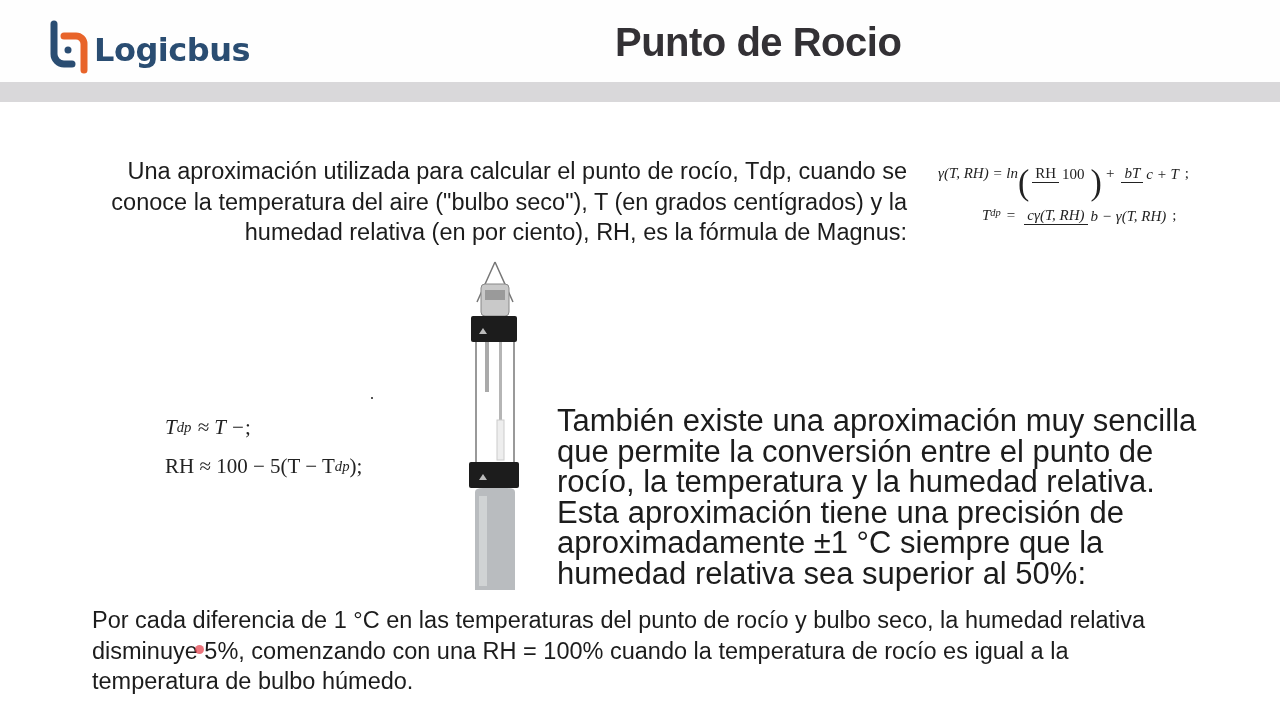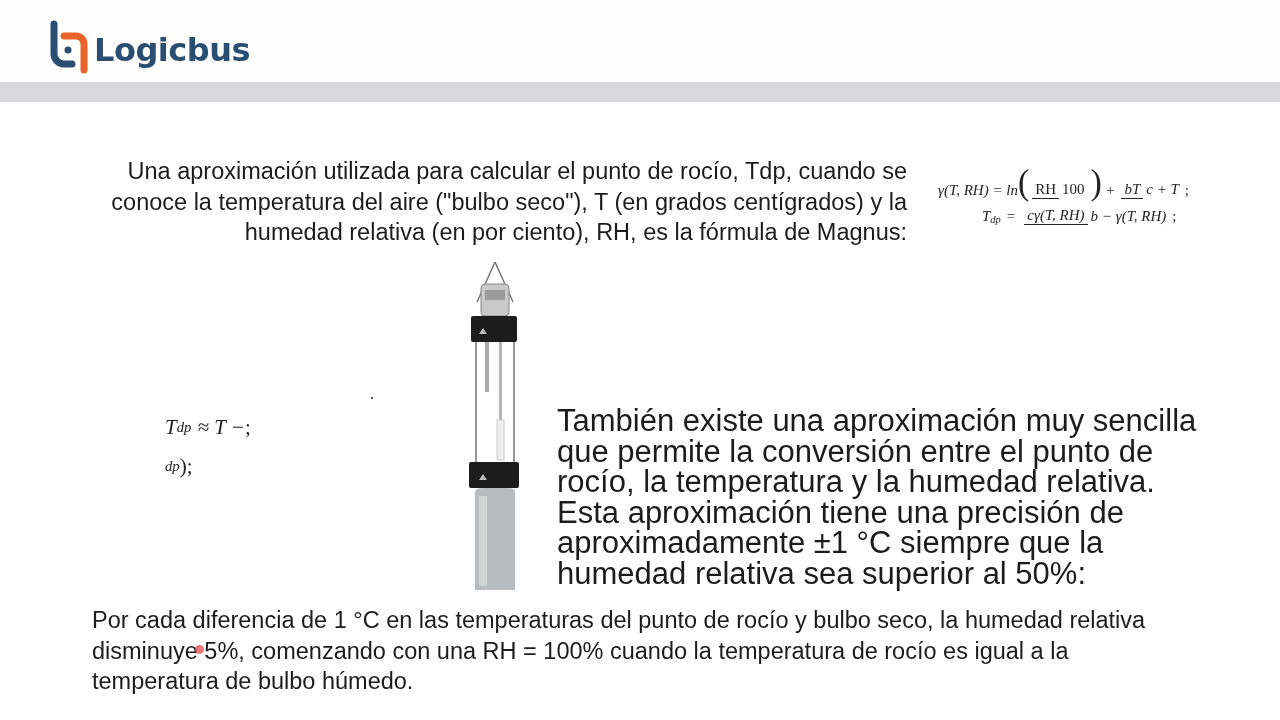--- a/index.html
+++ b/index.html
@@ -25,21 +25,21 @@
   .p3 { left: 92px; top: 605px; width: 1100px; }
 
   .math { font-family: "Liberation Serif", serif; color: #222; position: absolute; }
   .frac { display: inline-flex; flex-direction: row; align-items: center; vertical-align: middle; margin: 0 3px; }
   .frac .num { border-bottom: 1.2px solid #222; padding: 0 3px; line-height: 1.15; }
   .frac .den { padding: 0 3px; line-height: 1.15; }
   .it { font-style: italic; }
   sub { font-size: 0.7em; font-style: italic; }
 
   .m1 { left: 938px; top: 165px; font-size: 15px; }
-  .m1 .row { display: flex; align-items: flex-end; white-space: nowrap; }
+  .m1 .row { display: flex; align-items: flex-start; white-space: nowrap; }
   .m1 .row2 { margin-top: 8px; margin-left: 44px; }
   .paren { font-size: 34px; line-height: 1; transform: scaleY(1.05); }
 
   .m2 { left: 165px; top: 415px; font-size: 21px; }
   .m2 .row { display: flex; align-items: center; white-space: nowrap; }
   .m2 .row2 { margin-top: 14px; }
 
   .device { position: absolute; left: 455px; top: 260px; width: 80px; height: 335px; }
   .pointer { position: absolute; left: 195px; top: 645px; width: 9px; height: 9px; border-radius: 50%;
     background: rgba(230, 70, 80, 0.75); }
@@ -50,20 +50,21 @@
 
 <div class="header">
   <div class="logo">
     <svg viewBox="0 0 42 56">
       <path d="M6 4 V34 a10 10 0 0 0 10 10 H24" fill="none" stroke="#2a4d72" stroke-width="7" stroke-linecap="round"></path>
       <path d="M16 16 H28 a8 8 0 0 1 8 8 V50" fill="none" stroke="#e8642a" stroke-width="7" stroke-linecap="round"></path>
       <circle cx="20" cy="30" r="3.5" fill="#2a4d72"></circle>
     </svg>
     <span class="logo-text">Logicbus</span>
   </div>
+  <div class="title">Punto de Rocio</div>
 </div>
 <div class="header-band"></div>
 
 <div class="para p1">Una aproximación utilizada para calcular el punto de rocío, Tdp, cuando se conoce la temperatura del aire ("bulbo seco"), T (en grados centígrados) y la humedad relativa (en por ciento), RH, es la fórmula de Magnus:</div>
 
 <div class="math m1">
   <div class="row">
     <span class="it">γ(T, RH) = ln</span>
     <span class="paren">(</span>
     <span class="frac">
@@ -112,20 +113,21 @@
 <div class="speck"></div>
 
 <div class="math m2">
   <div class="row">
     <span class="it">T</span>
       <sub>dp</sub>
     <span class="it" style="margin-left:6px">≈ T −</span>
     <span>;</span>
   </div>
   <div class="row row2">
+    <span>RH ≈ 100 − 5(T − T</span>
       <sub>dp</sub>
       <span>);</span>
   </div>
 </div>
 
 <div class="para p2">También existe una aproximación muy sencilla que permite la conversión entre el punto de rocío, la temperatura y la humedad relativa. Esta aproximación tiene una precisión de aproximadamente ±1 °C siempre que la humedad relativa sea superior al 50%:</div>
 
 <div class="para p3">Por cada diferencia de 1 °C en las temperaturas del punto de rocío y bulbo seco, la humedad relativa disminuye 5%, comenzando con una RH = 100% cuando la temperatura de rocío es igual a la temperatura de bulbo húmedo.</div>
 
 <div class="pointer"></div>

